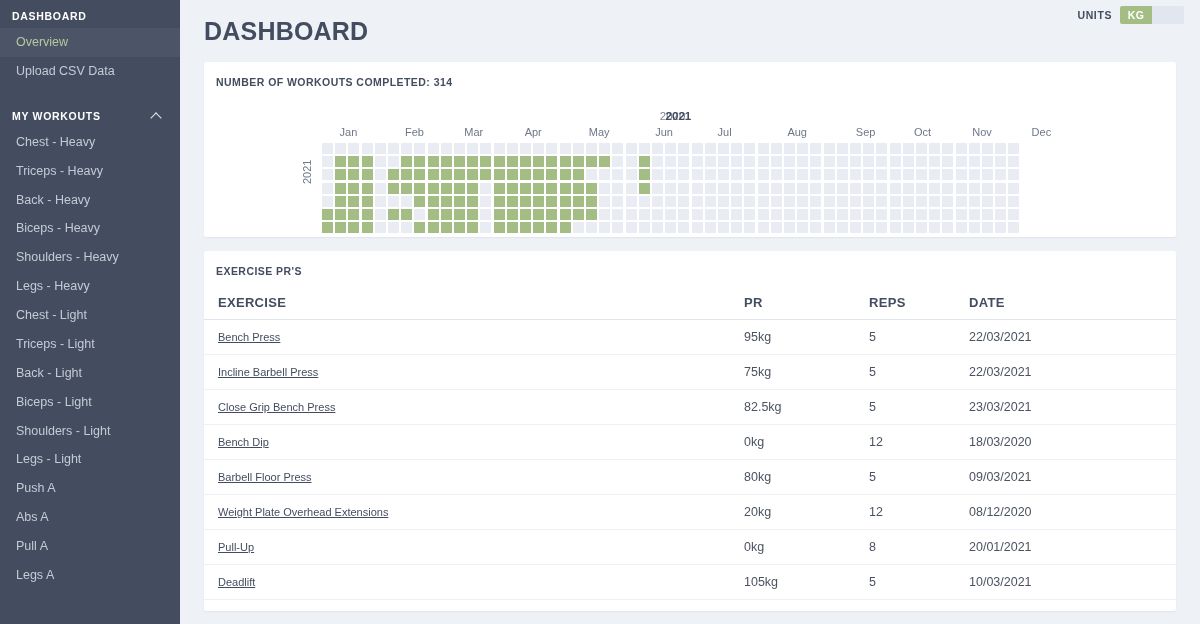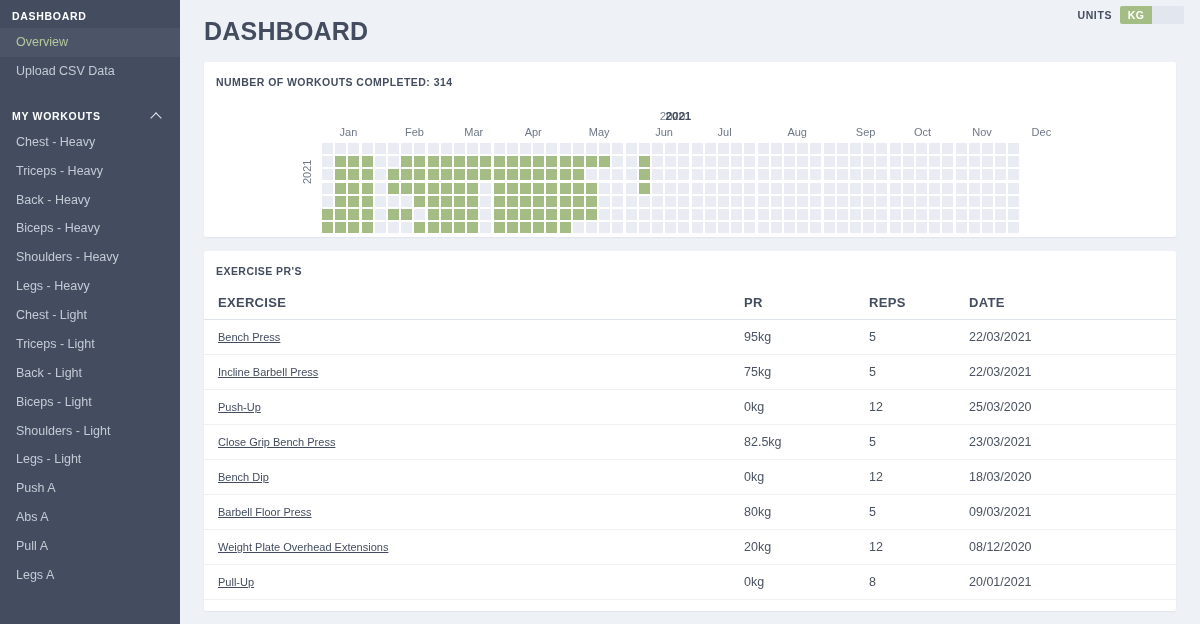--- a/index.html
+++ b/index.html
@@ -671,26 +671,20 @@
               <td class="col-reps">5</td>
               <td class="col-date">22/03/2021</td>
             </tr>
             <tr>
               <td class="col-ex"><span class="ex-link">Incline Barbell Press</span></td>
               <td class="col-pr">75kg</td>
               <td class="col-reps">5</td>
               <td class="col-date">22/03/2021</td>
             </tr>
             <tr>
-              <td class="col-ex"><span class="ex-link">Push-Up</span></td>
-              <td class="col-pr">0kg</td>
-              <td class="col-reps">12</td>
-              <td class="col-date">25/03/2020</td>
-            </tr>
-            <tr>
               <td class="col-ex"><span class="ex-link">Close Grip Bench Press</span></td>
               <td class="col-pr">82.5kg</td>
               <td class="col-reps">5</td>
               <td class="col-date">23/03/2021</td>
             </tr>
             <tr>
               <td class="col-ex"><span class="ex-link">Bench Dip</span></td>
               <td class="col-pr">0kg</td>
               <td class="col-reps">12</td>
               <td class="col-date">18/03/2020</td>

